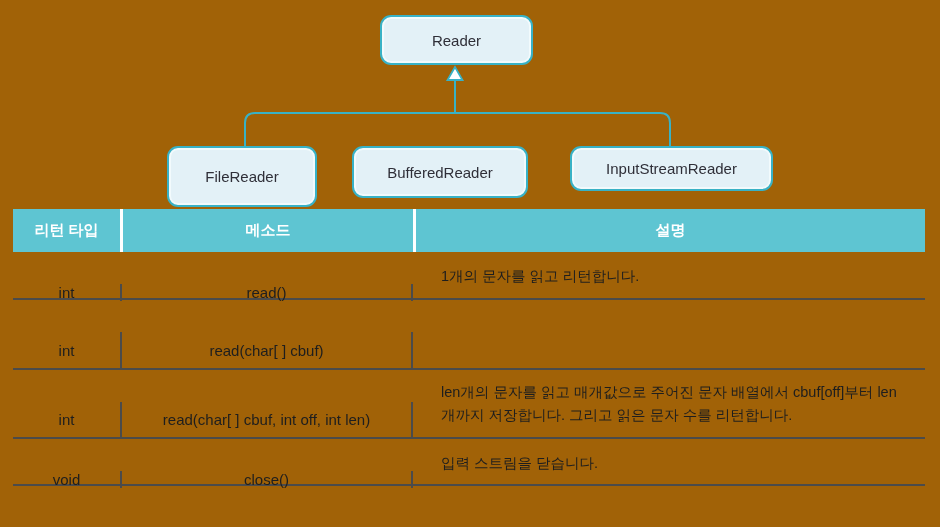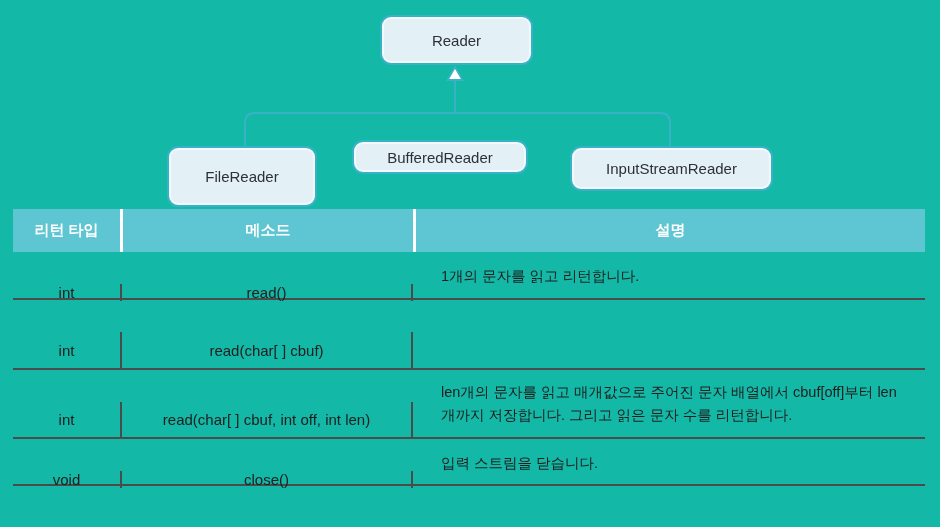--- a/index.html
+++ b/index.html
@@ -1,20 +1,20 @@
 <!DOCTYPE html>
 <html><head>
 <meta charset="utf-8">
 <style>
   html, body { margin: 0; padding: 0; background: #ffffff; }
   .page {
     position: relative;
     width: 940px;
     height: 527px;
-    background: #14b8a6;
+    background: #a16207;
     font-family: "Liberation Sans", "DejaVu Sans", sans-serif;
     overflow: hidden;
     text-decoration: underline;
   }
 
   
   .diagram { position: absolute; left: 0; top: 0; width: 940px; height: 215px; }
   .diagram svg.connectors { position: absolute; left: 0; top: 0; }
   .class-box {
     position: absolute;
@@ -24,21 +24,21 @@
     border-radius: 11px;
     display: flex;
     align-items: center;
     justify-content: center;
     font-size: 15px;
     color: #2f2f38;
     box-shadow: inset 0 0 0 2px #f2fafc;
   }
   .box-reader            { left: 380px; top: 15px;  width: 153px; height: 50px; }
   .box-filereader        { left: 167px; top: 146px; width: 150px; height: 61px; }
-  .box-bufferedreader    { left: 352px; top: 140px; width: 176px; height: 34px; }
+  .box-bufferedreader    { left: 352px; top: 146px; width: 176px; height: 52px; }
   .box-inputstreamreader { left: 570px; top: 146px; width: 203px; height: 45px; }
 
   
   .method-table {
     position: absolute;
     left: 13px;
     top: 209px;
     width: 912px;
   }
   .t-row {

